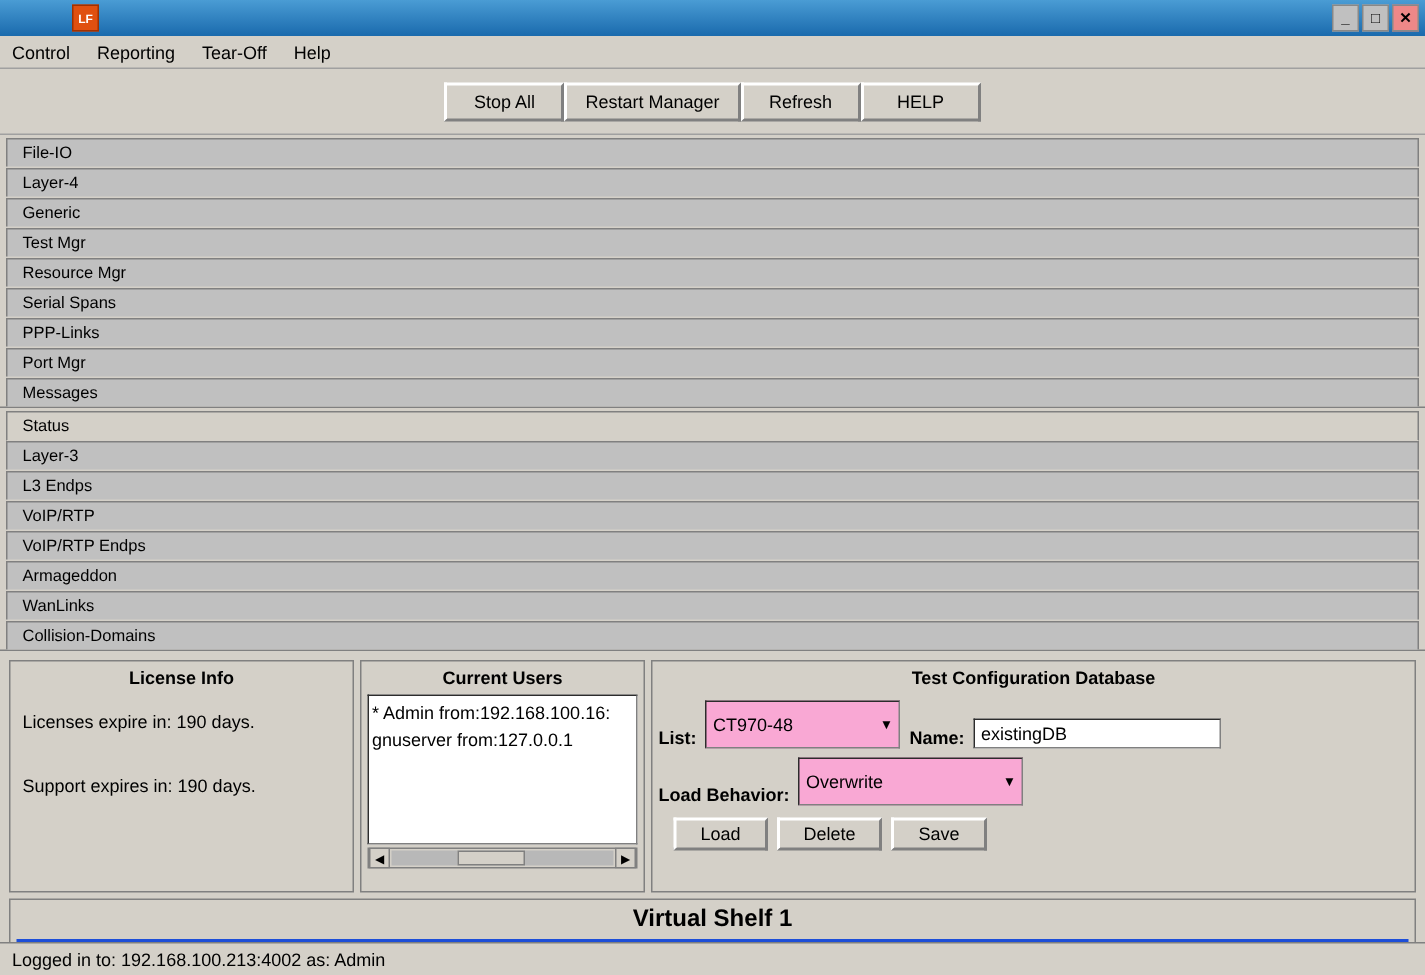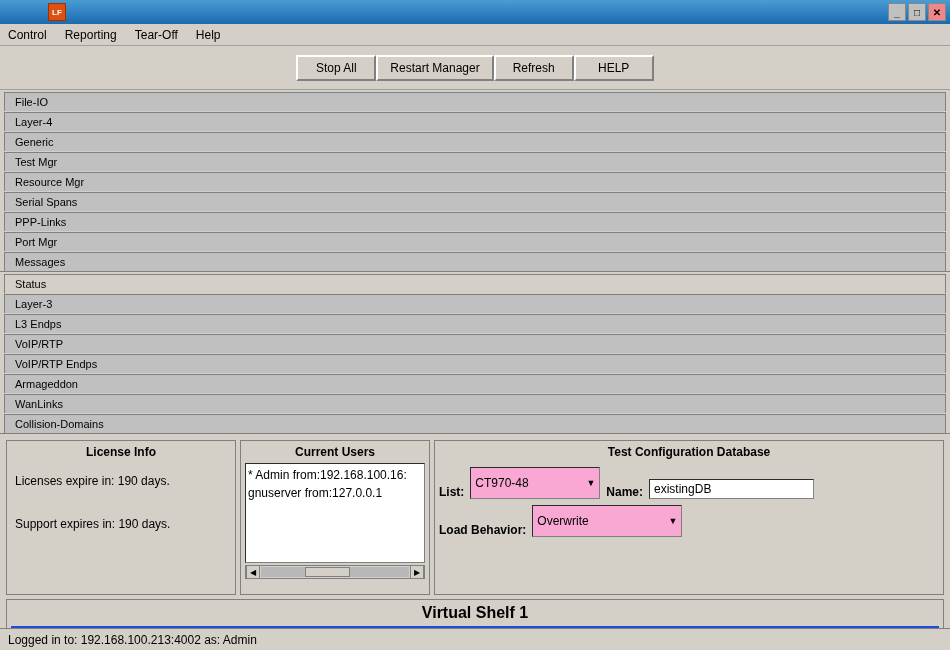--- a/index.html
+++ b/index.html
@@ -436,20 +436,25 @@
       </div>
 
       <div class="config-row">
         <span class="config-label">Load Behavior:</span>
         <div class="config-select" style="width:150px;">
           <span>Overwrite</span>
           <span class="config-select-arrow">▼</span>
         </div>
       </div>
 
+      <div class="config-btn-row">
+        <button class="small-btn">Load</button>
+        <button class="small-btn">Delete</button>
+        <button class="small-btn">Save</button>
+      </div>
     </div>
 
   </div>
 
   <div id="virtual-shelf">
     <h3>Virtual Shelf 1</h3>
 
     <div id="resource-box">
       <div id="resource-title">Resource 1</div>
 

